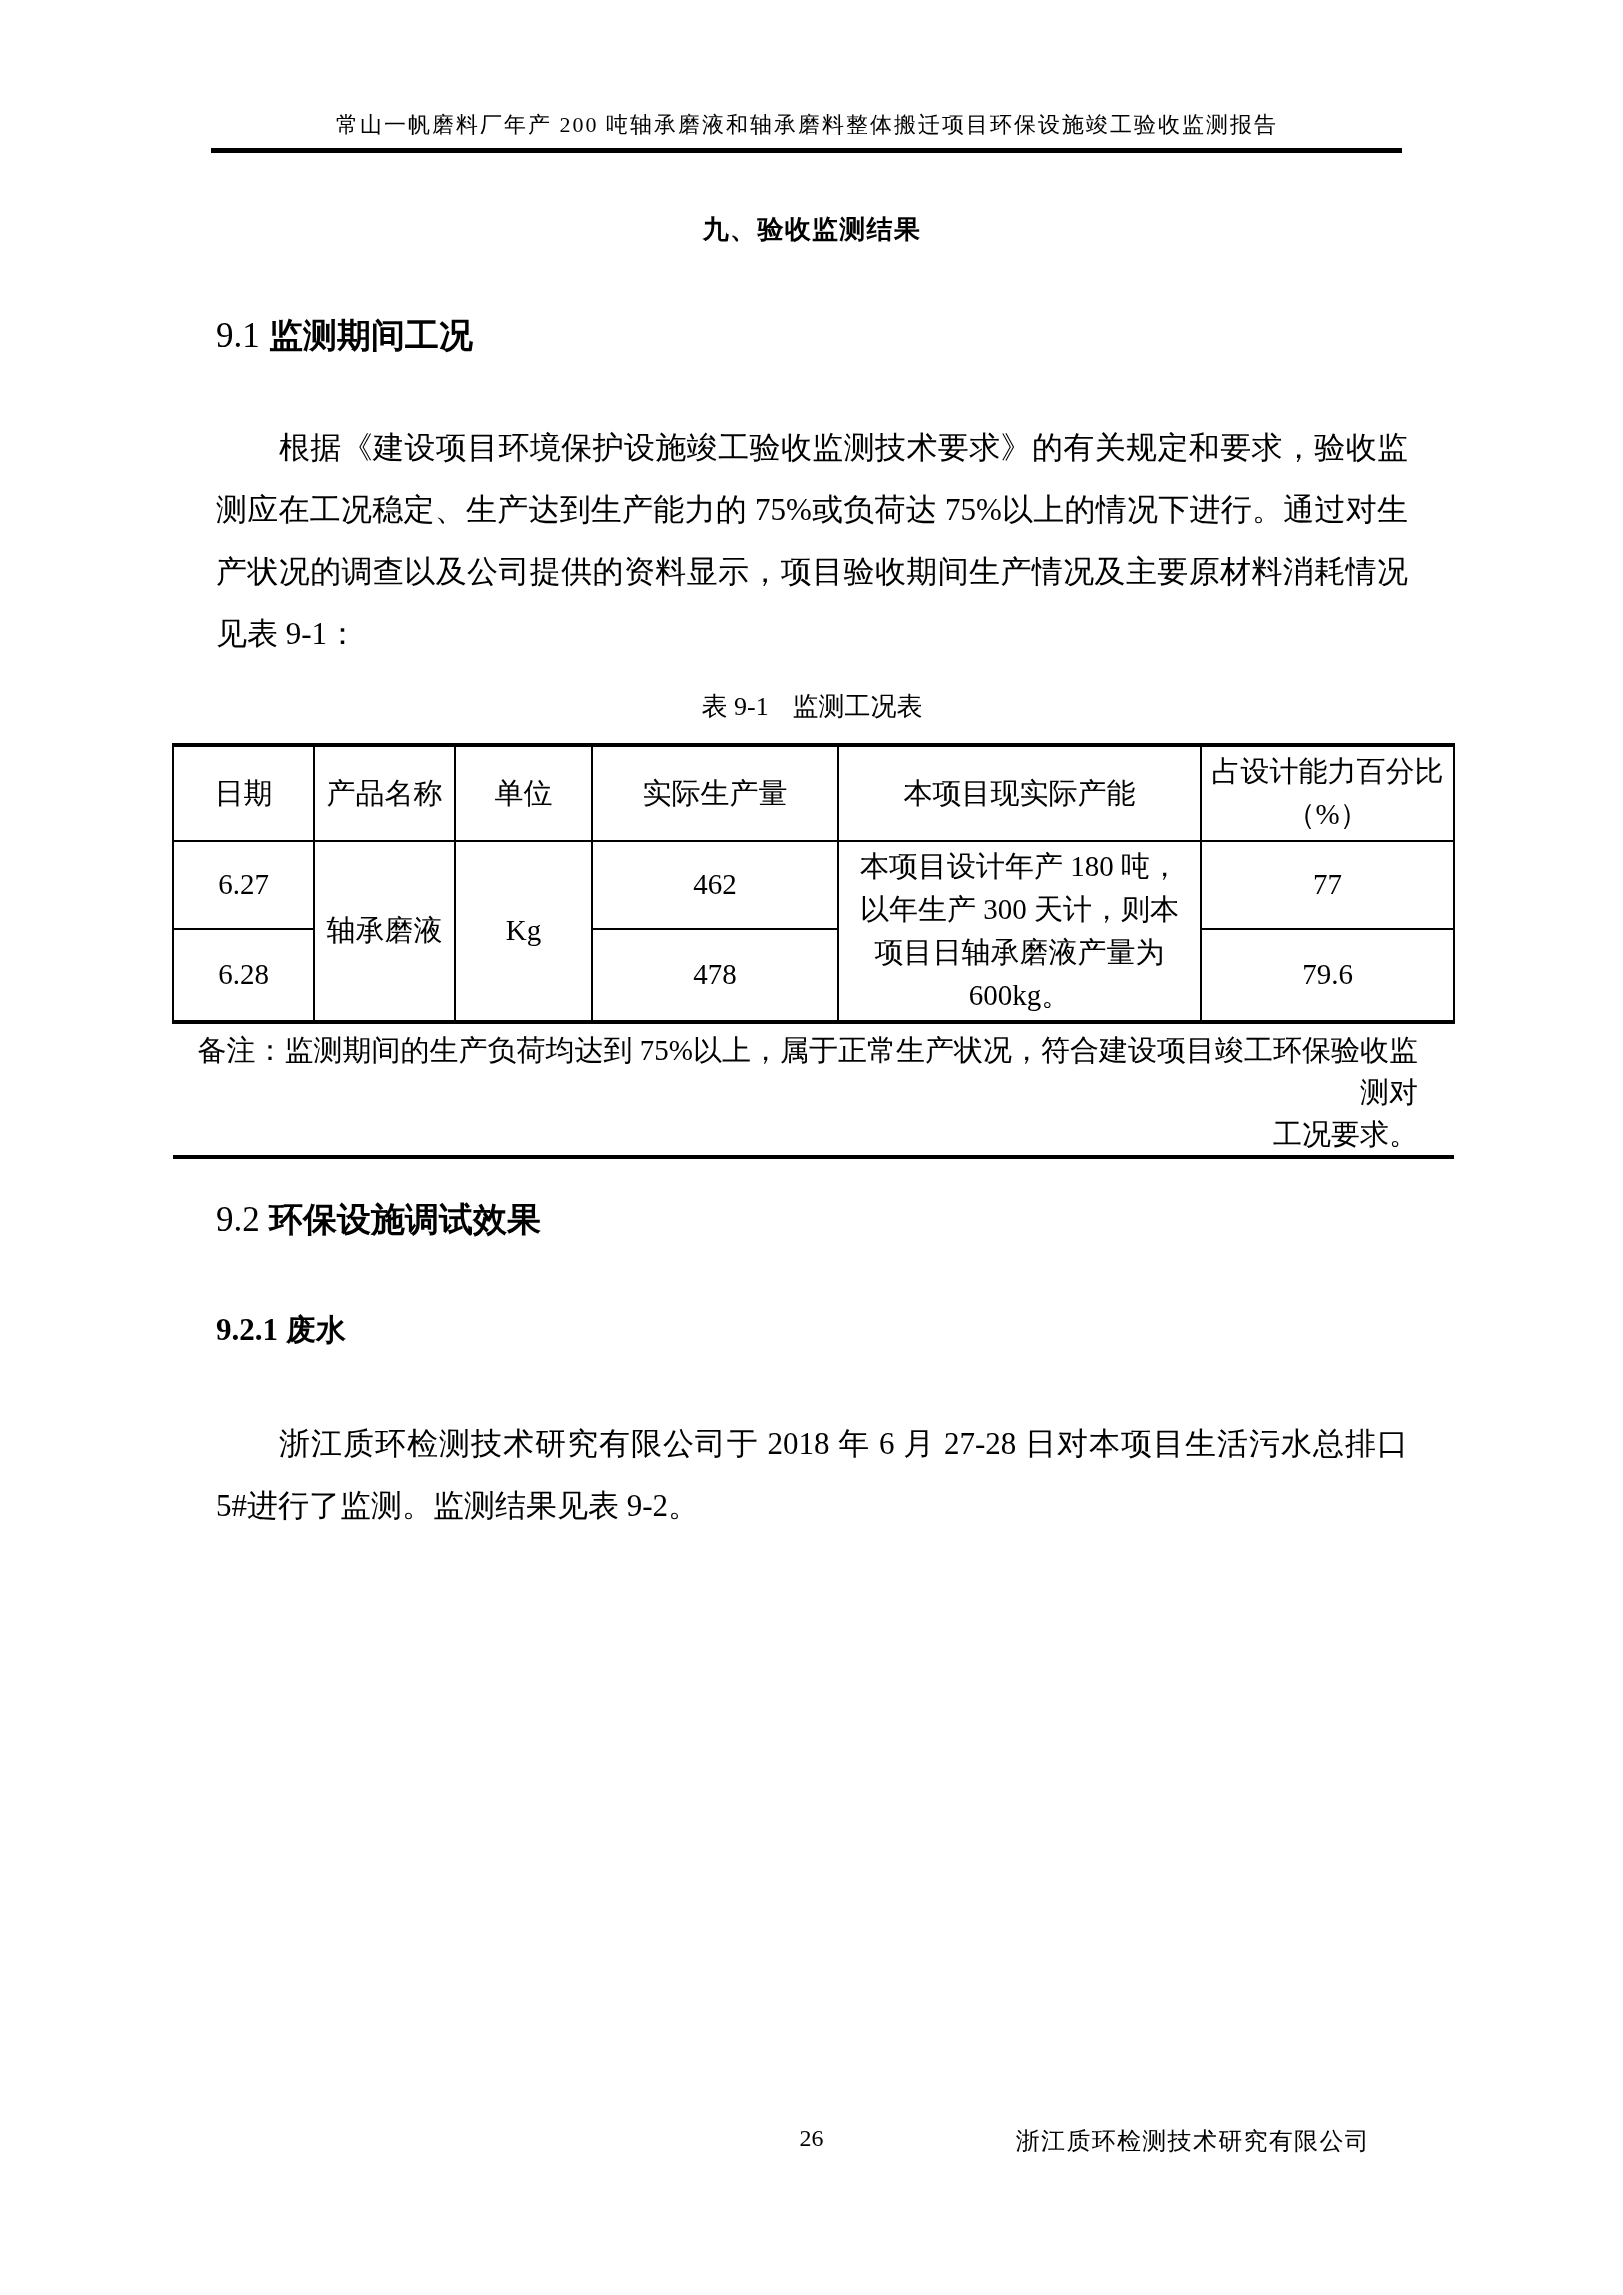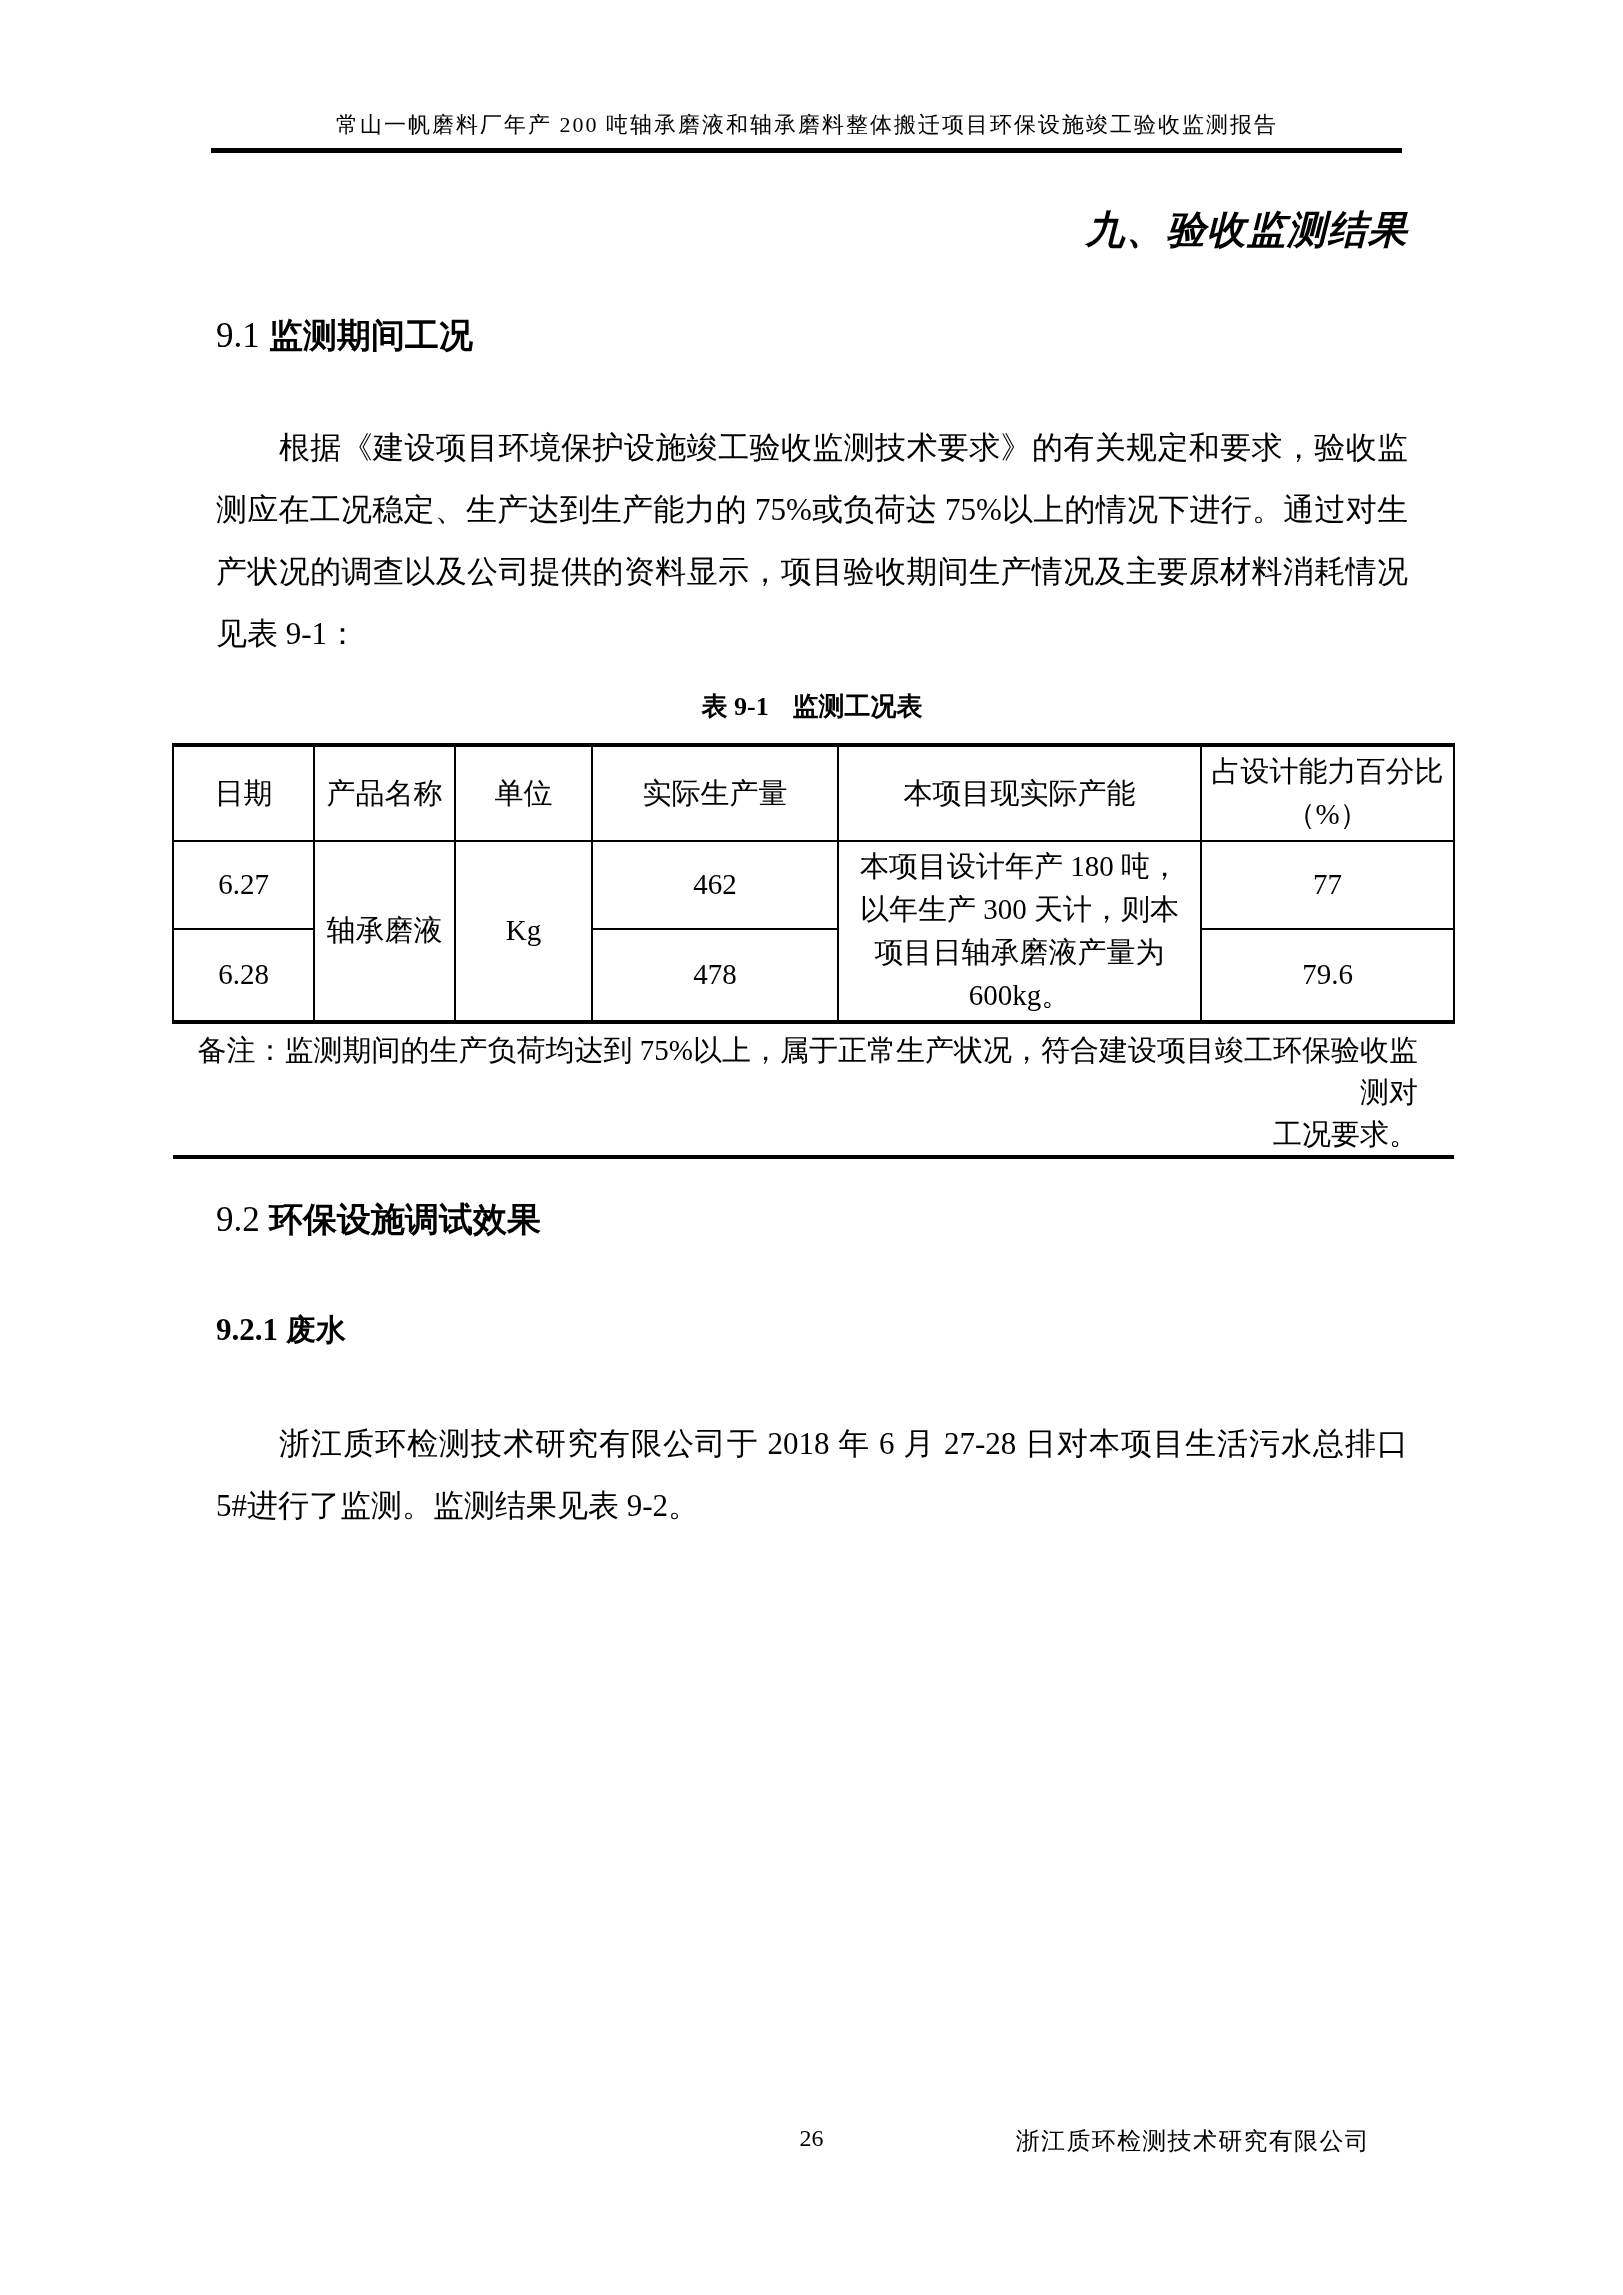--- a/index.html
+++ b/index.html
@@ -38,26 +38,25 @@
   }
   
   .content {
     position: absolute;
     top: 0;
     left: 216px;
     width: 1192px;
   }
   .main-title {
     margin: 208px 0 0 0;
-    text-align: right;
-    font-size: 39px;
+    text-align: center;
+    font-size: 26px;
     font-weight: bold;
     line-height: 43px;
     letter-spacing: 1.3px;
-    font-style: italic;
   }
   .sec-heading {
     margin: 65px 0 0 0;
     line-height: 39px;
     white-space: nowrap;
   }
   .sec-heading .sec-num {
     font-family: "Liberation Serif", "DejaVu Serif", serif;
     font-size: 35px;
     font-weight: normal;
@@ -90,21 +89,21 @@
     text-indent: 63px;
   }
   .body-para.second {
     margin-top: 59px;
   }
   
   .table-caption {
     margin: 25px 0 0 0;
     text-align: center;
     font-size: 26px;
-    font-weight: bold;
+    font-weight: normal;
     line-height: 33px;
   }
   .table-caption .cap-title { margin-left: 23.6px; }
   table.work-table {
     border-collapse: collapse;
     table-layout: fixed;
     width: 1281px;
     margin: 19.6px 0 0 -44px;
     font-size: 29px;
   }

